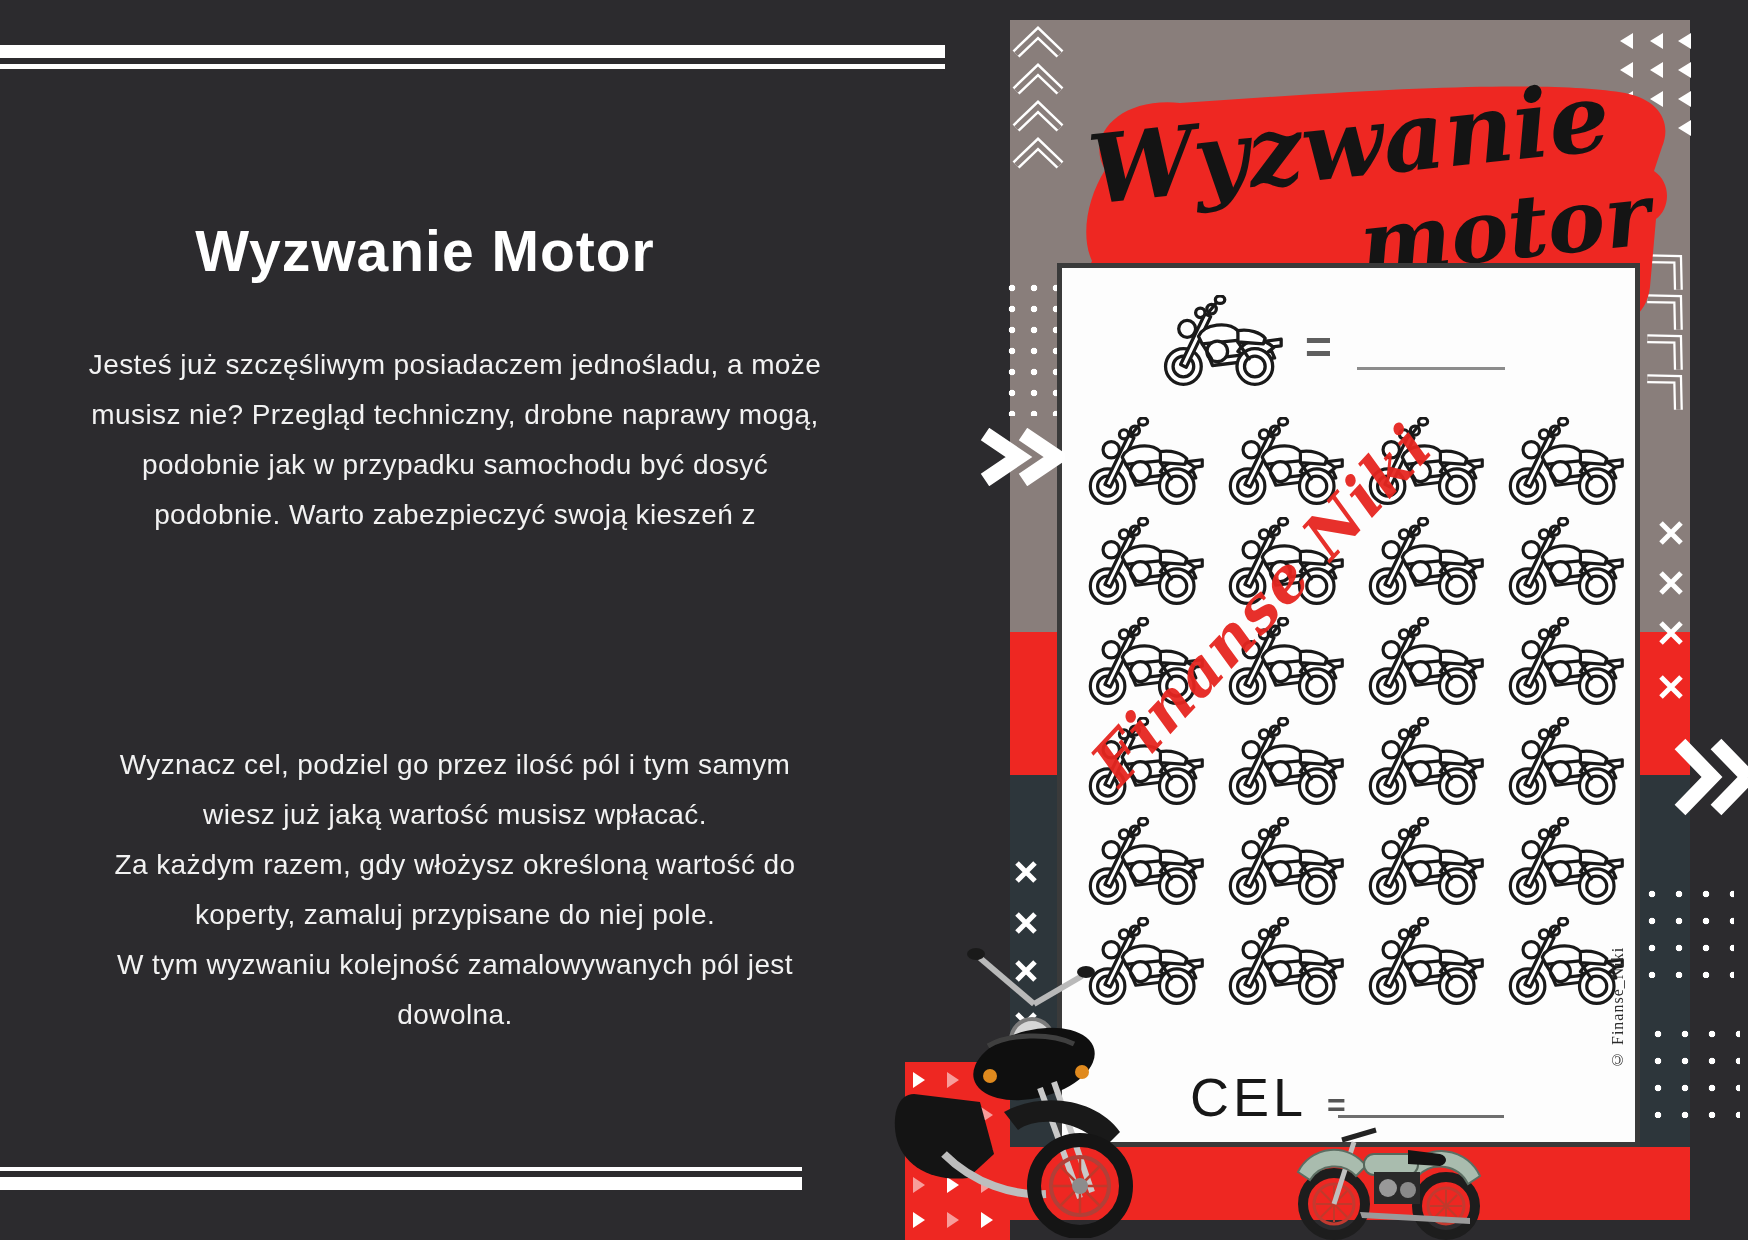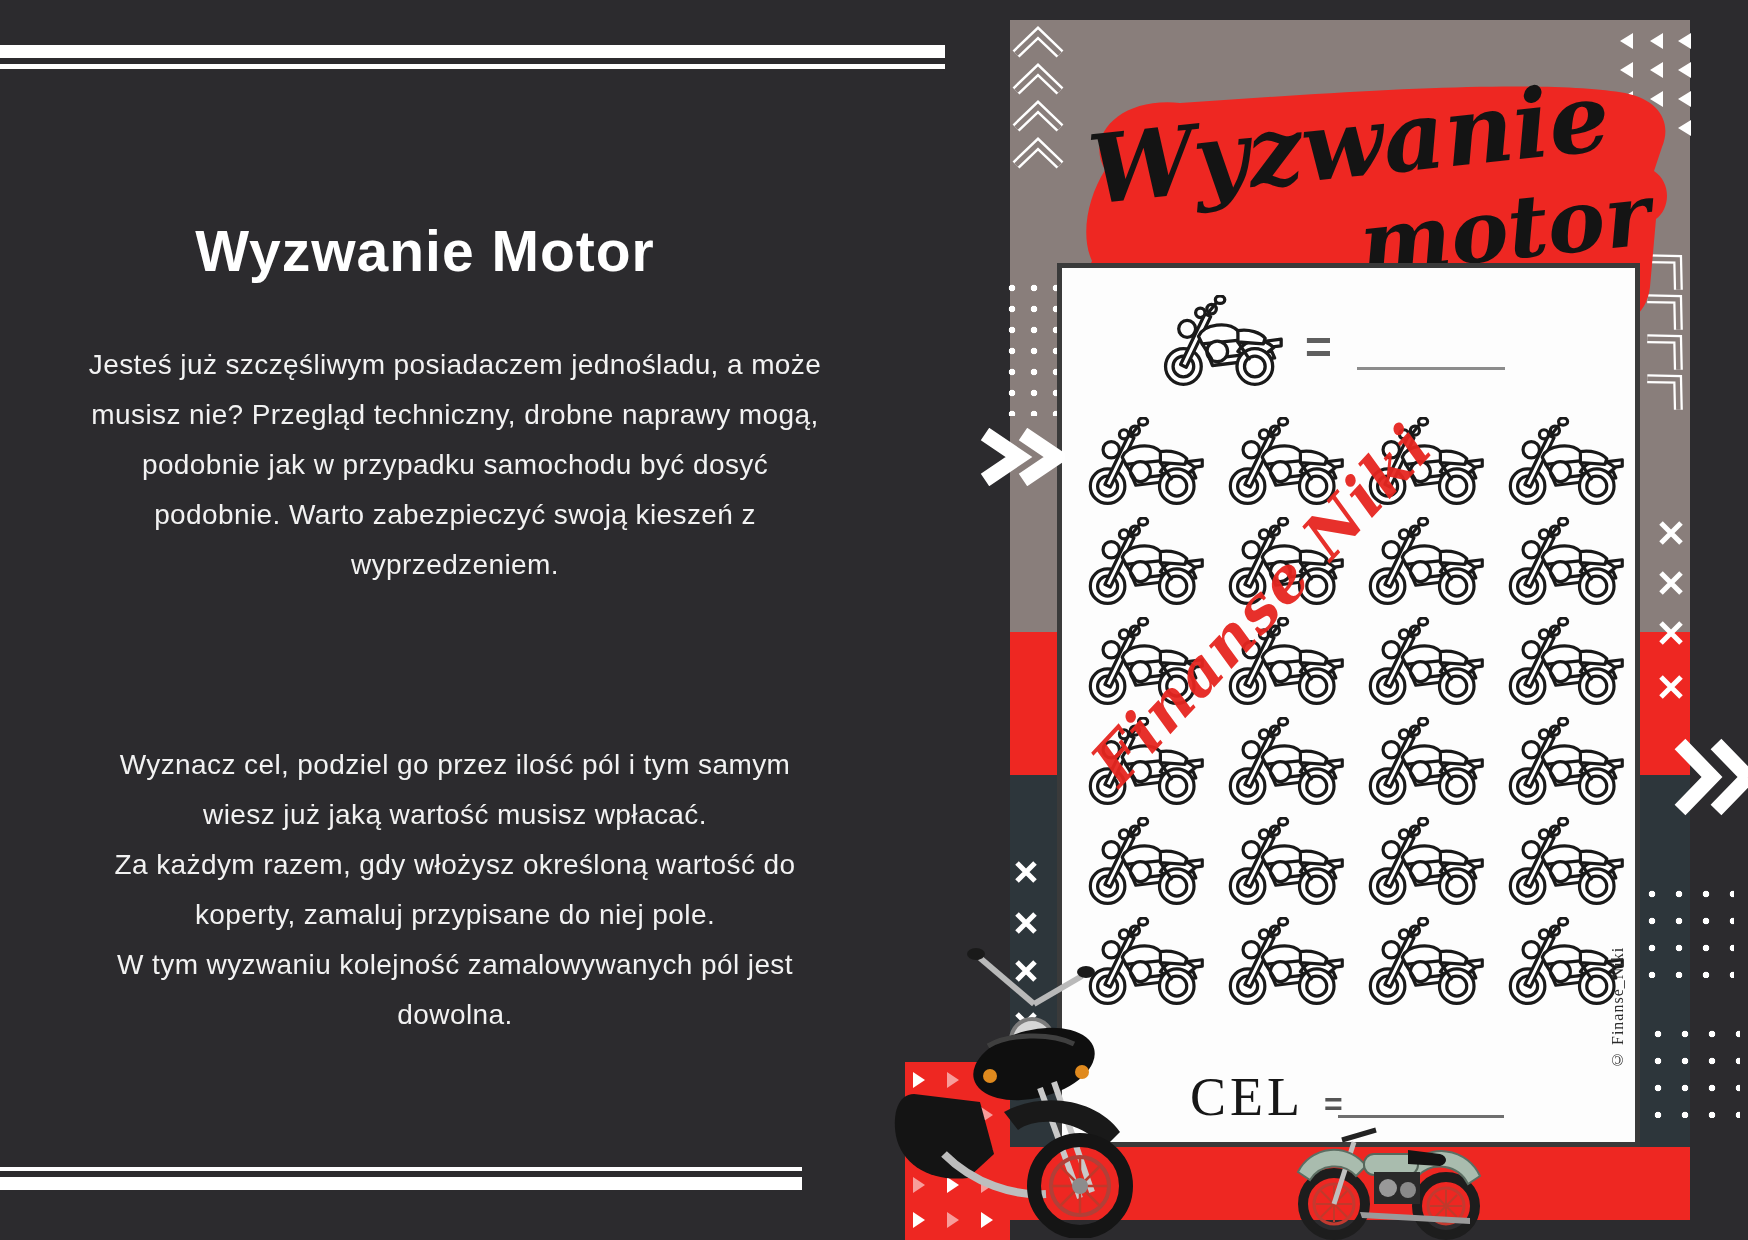--- a/index.html
+++ b/index.html
@@ -48,21 +48,21 @@
       display:grid;grid-template-columns:repeat(4,140px);grid-template-rows:repeat(6,100px);}
   .bike-cell{width:140px;height:100px;}
   .bike-sm{width:128px;height:91px;display:block;margin:9px auto 0 auto;}
   .watermark{position:absolute;left:-60px;top:300px;width:520px;text-align:center;
       font-family:"DejaVu Serif",serif;font-style:italic;font-weight:bold;
       font-size:62px;color:#e62620;transform:rotate(-47deg);letter-spacing:2px;opacity:.95;z-index:5;}
   .copyright{position:absolute;right:8px;top:540px;height:260px;writing-mode:vertical-rl;
       transform:rotate(180deg);font-family:"Liberation Serif",serif;font-size:16px;
       color:#2b2b2b;letter-spacing:1px;}
   .cel-row{position:absolute;left:128px;top:798px;display:flex;align-items:baseline;}
-  .cel-label{font-family:Liberation Serif, serif;font-size:54px;letter-spacing:4px;
+  .cel-label{font-family:Liberation Sans, sans-serif;font-size:54px;letter-spacing:4px;
       color:#171717;font-weight:400;}
   .cel-eq{font-size:32px;color:#555;margin-left:20px;font-weight:bold;}
   .cel-line{position:absolute;left:276px;top:847px;width:166px;border-top:3px solid #6f6f6f;}
 
   .tri-block{position:absolute;left:905px;top:1062px;width:105px;height:178px;background:#ee2722;z-index:2;}
   .photo{position:absolute;z-index:30;}
 </style>
 </head>
 <body>
 
@@ -98,21 +98,20 @@
   <div class="bar" style="left:0;top:45px;width:945px;height:13px;"></div>
   <div class="bar" style="left:0;top:64px;width:945px;height:5px;"></div>
 
   <h1 class="page-title">Wyzwanie Motor</h1>
 
   <div class="para" style="top:340px;">
     <div>Jesteś już szczęśliwym posiadaczem jednośladu, a może</div>
     <div>musisz nie? Przegląd techniczny, drobne naprawy mogą,</div>
     <div>podobnie jak w przypadku samochodu być dosyć</div>
     <div>podobnie. Warto zabezpieczyć swoją kieszeń z</div>
-    <div>wyprzedzeniem.</div>
   </div>
 
   <div class="para" style="top:740px;">
     <div>Wyznacz cel, podziel go przez ilość pól i tym samym</div>
     <div>wiesz już jaką wartość musisz wpłacać.</div>
     <div>Za każdym razem, gdy włożysz określoną wartość do</div>
     <div>koperty, zamaluj przypisane do niej pole.</div>
     <div>W tym wyzwaniu kolejność zamalowywanych pól jest</div>
     <div>dowolna.</div>
   </div>

